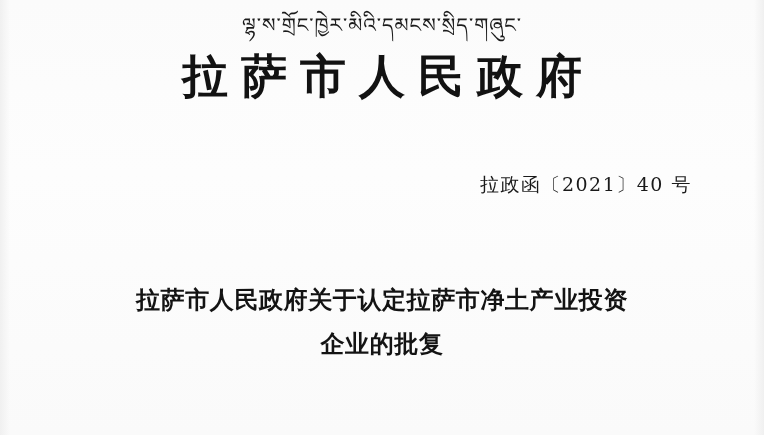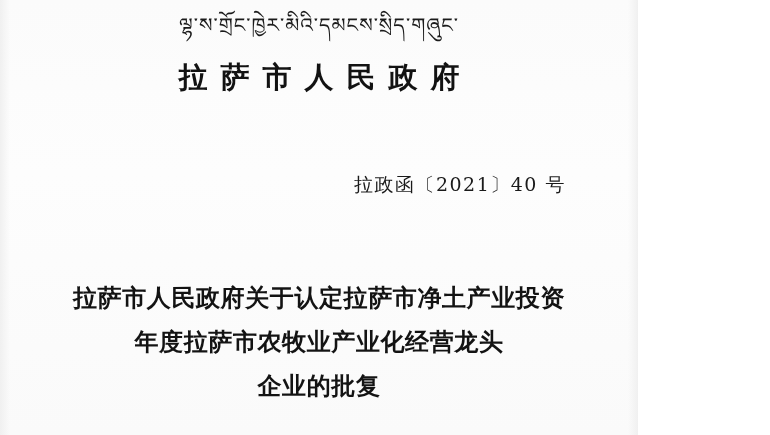--- a/index.html
+++ b/index.html
@@ -2,26 +2,25 @@
 <html><head>
 <meta charset="utf-8">
 <style>
   html, body {
     margin: 0;
     padding: 0;
     background: #ffffff;
   }
   .page {
     position: relative;
-    width: 630px;
+    width: 764px;
     height: 435px;
     background: #ec4899;
     overflow: hidden;
     font-family: "Liberation Serif", serif;
-    padding-left: 8px;
   }
   
   .scan-tint {
     position: absolute;
     inset: 0;
     background: linear-gradient(180deg, #fbfbfb 0%, #fdfdfd 40%, #fafafa 100%);
     pointer-events: none;
   }
   .header-block {
     position: absolute;
@@ -32,23 +31,23 @@
   }
   .tibetan-line {
     font-family: "DejaVu Sans", sans-serif;
     font-size: 20px;
     line-height: 34px;
     color: #1b1b1b;
     letter-spacing: 1px;
     white-space: nowrap;
   }
   .gov-title {
-    margin-top: 16px;
+    margin-top: 4px;
     font-family: Liberation Serif, serif;
-    font-size: 29px;
+    font-size: 46px;
     font-weight: bold;
     color: #121212;
     letter-spacing: 13px;
     text-indent: 13px;
     white-space: nowrap;
   }
   .doc-number {
     position: absolute;
     top: 172px;
     right: 72px;
@@ -59,21 +58,21 @@
     white-space: nowrap;
   }
   .subject-block {
     position: absolute;
     left: 60px;
     right: 60px;
     top: 278px;
     text-align: center;
   }
   .subject-line {
-    font-family: Liberation Mono, monospace;
+    font-family: Liberation Serif, serif;
     font-size: 24px;
     font-weight: bold;
     color: #131313;
     line-height: 44px;
     letter-spacing: 0.6px;
     white-space: nowrap;
   }
   .subject-line.clipped {
     overflow: hidden;
   }
@@ -98,16 +97,15 @@
 
   <div class="header-block">
     <div class="tibetan-line">ལྷ་ས་གྲོང་ཁྱེར་མིའི་དམངས་སྲིད་གཞུང་</div>
     <div class="gov-title">拉萨市人民政府</div>
   </div>
 
   <div class="doc-number">拉政函〔2021〕40 号</div>
 
   <div class="subject-block">
     <div class="subject-line">拉萨市人民政府关于认定拉萨市净土产业投资</div>
-    <div class="subject-line">年度拉萨市农牧业产业化经营龙头</div>
     <div class="subject-line clipped">企业的批复</div>
   </div>
 </div>
 
 </body></html>

